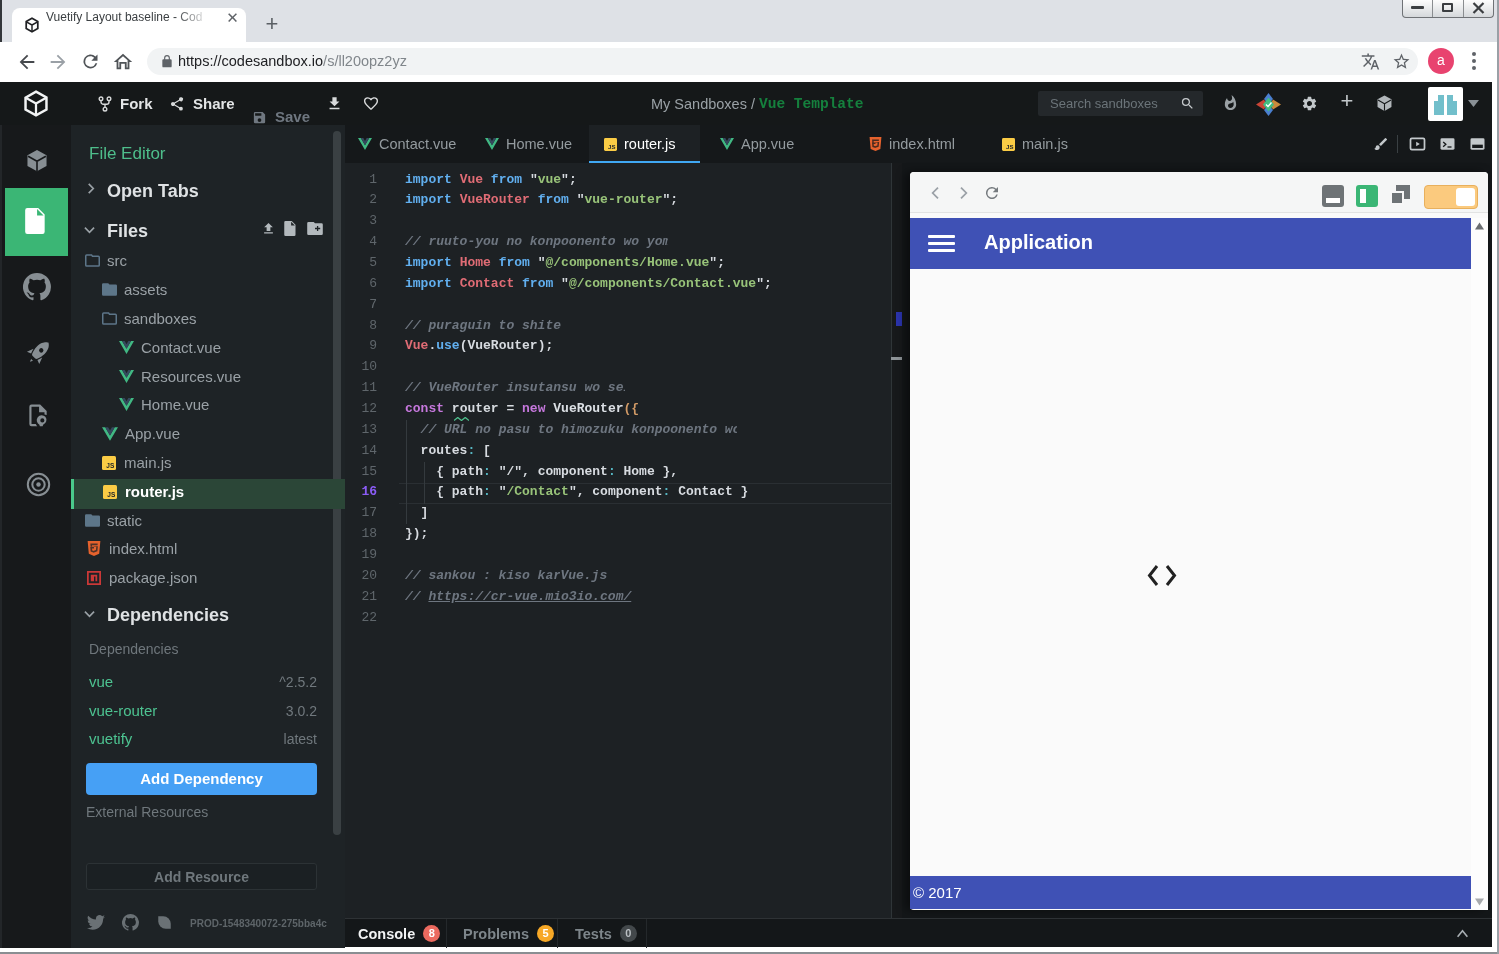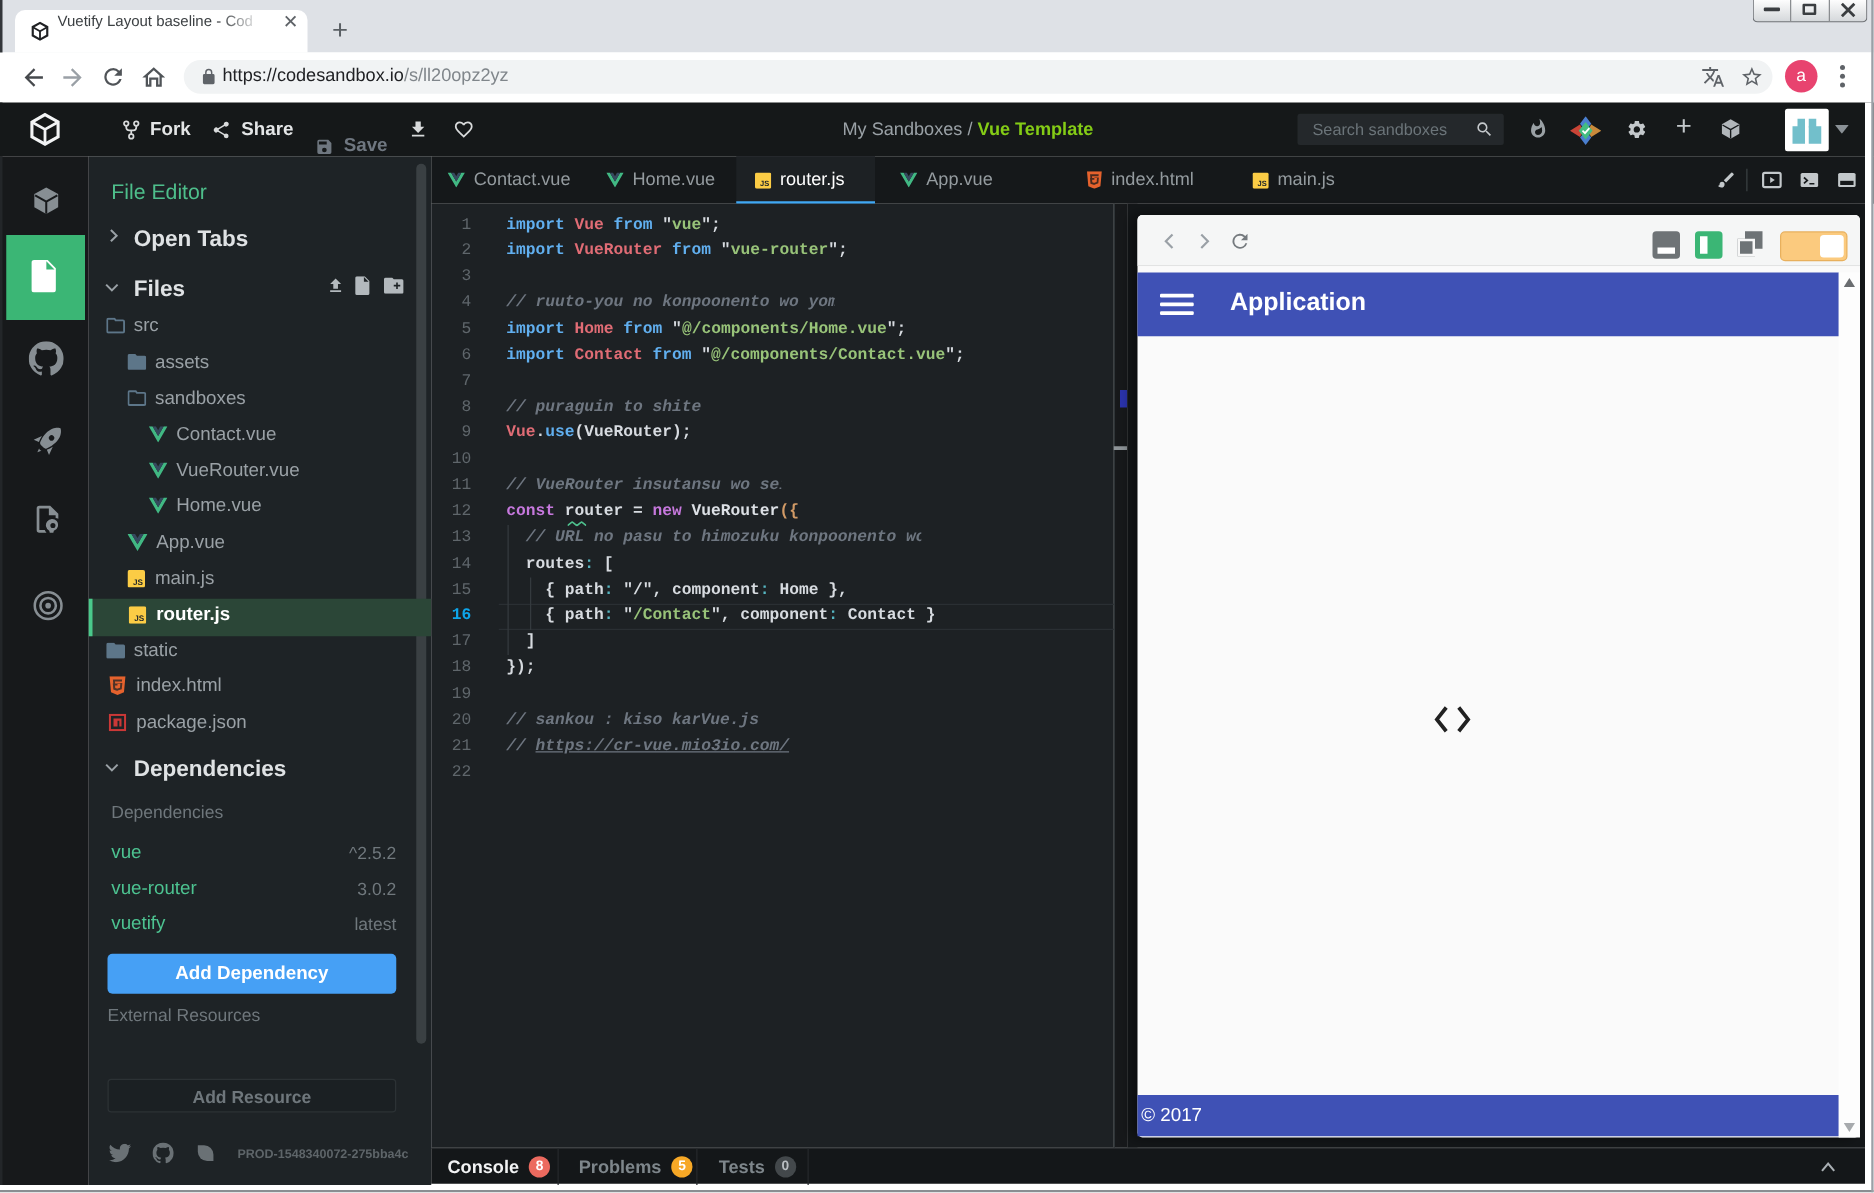--- a/index.html
+++ b/index.html
@@ -22,21 +22,21 @@
   #toolbar { left:0; top:42px; width:1499px; height:40px; background:#ffffff; }
   #addressbar { left:147px; top:48px; width:1271px; height:27px; border-radius:14px; background:#f1f3f4; }
   #urltext { left:178px; top:53px; font-size:14.5px; color:#202124; white-space:nowrap; }
   #urltext .dim { color:#80868b; }
   #avatarchrome { left:1428px; top:48px; width:26px; height:26px; border-radius:50%; background:#e8436f; color:#fff; font-size:14px; text-align:center; line-height:25px; }
 
   
   #csbheader { left:0; top:82px; width:1499px; height:43px; background:#151819; color:#e8eaeb; }
   .hbtn { position:absolute; top:0; height:43px; display:flex; align-items:center; gap:8px; font-size:15px; font-weight:600; color:#e3e5e6; }
   #crumbs { top:0; height:43px; display:flex; align-items:center; font-size:14.5px; color:#9aa1a6; position:absolute; }
-  #crumbs b { color:#84cc16; font-weight:600; }
+  #crumbs b { color:#15803d; font-weight:600;font-family:Liberation Mono, monospace; }
   #searchbox { left:1038px; top:91px; width:165px; height:25px; background:#24282b; border-radius:2px; font-size:13px; color:#6b7479; line-height:25px; padding-left:12px; }
   #avatarcsb { left:1428px; top:87px; width:35px; height:34px; background:#fff; border-radius:2px; }
 
   
   #rail { left:0; top:125px; width:71px; height:823px; background:#17191b; border-left:2px solid #232629; }
   #railactive { left:5px; top:188px; width:63px; height:68px; background:#3bb675; }
 
   
   #sidebar { left:71px; top:125px; width:274px; height:823px; background:#1e2326; }
   #sbscroll { left:262px; top:6px; width:8px; height:704px; background:#3a4043; border-radius:4px; }
@@ -187,21 +187,21 @@
         <path fill="#6f7780" d="M17 3H5a2 2 0 0 0-2 2v14a2 2 0 0 0 2 2h14a2 2 0 0 0 2-2V7zm-5 16a3 3 0 1 1 0-6 3 3 0 0 1 0 6zm3-10H5V5h10z"></path>
       </svg>
       <span>Save</span>
     </div>
   <svg class="abs" style="left:326px; top:13px;" width="17" height="17" viewBox="0 0 24 24">
       <path fill="#d8dadb" d="M19 9h-4V3H9v6H5l7 7zM5 18v2h14v-2z"></path>
     </svg>
   <svg class="abs" style="left:362px; top:13px;" width="18" height="17" viewBox="0 0 24 24">
       <path fill="#d8dadb" d="M16.5 3c-1.74 0-3.41.81-4.5 2.09A5.99 5.99 0 0 0 7.5 3 5.5 5.5 0 0 0 2 8.5c0 3.78 3.4 6.86 8.55 11.54L12 21.35l1.45-1.32C18.6 15.36 22 12.28 22 8.5A5.5 5.5 0 0 0 16.5 3zm-4.4 15.55l-.1.1-.1-.1C7.14 14.24 4 11.39 4 8.5 4 6.5 5.5 5 7.5 5c1.54 0 3.04.99 3.57 2.36h1.87C13.46 5.99 14.96 5 16.5 5c2 0 3.5 1.5 3.5 3.5 0 2.89-3.14 5.74-7.9 10.05z"></path>
     </svg>
-  <div id="crumbs" style="left:674px;">My Sandboxes&nbsp;/&nbsp;<b>Vue Template</b></div>
+  <div id="crumbs" style="left:651px;">My Sandboxes&nbsp;/&nbsp;<b>Vue Template</b></div>
   <svg class="abs" style="left:1222px; top:12px;" width="17" height="18" viewBox="0 0 24 24">
       <path fill="#9aa1a5" d="M13.5.67s.74 2.65.74 4.8c0 2.06-1.35 3.73-3.41 3.73-2.07 0-3.63-1.67-3.63-3.73l.03-.36C5.21 7.51 4 10.62 4 14c0 4.42 3.58 8 8 8s8-3.58 8-8C20 8.61 17.41 3.8 13.5.67zM11.71 19c-1.78 0-3.22-1.4-3.22-3.14 0-1.62 1.05-2.76 2.81-3.12 1.77-.36 3.6-1.21 4.62-2.58.39 1.29.59 2.65.59 4.04 0 2.65-2.15 4.8-4.8 4.8z"></path>
     </svg>
   <svg class="abs" style="left:1256px; top:11px;" width="25" height="23" viewBox="0 0 25 23">
       <polygon points="12.5,0 17,6 12.5,11.5 8,6" fill="#4a7fd0"></polygon>
       <polygon points="12.5,23 17,17 12.5,11.5 8,17" fill="#4a7fd0"></polygon>
       <polygon points="0,11.5 8,6.5 11,11.5 8,16.5" fill="#c94436"></polygon>
       <polygon points="25,11.5 17,6.5 14,11.5 17,16.5" fill="#c98a3c"></polygon>
       <polygon points="12.5,4.5 18,11.5 12.5,18.5 7,11.5" fill="#43bd81"></polygon>
       <path d="M10 11.5l2 2 3.5-4" stroke="#fff" stroke-width="1.4" fill="none"></path>
@@ -300,21 +300,21 @@
         <path fill="#41b883" d="M0 0h4.8L12 12.4 19.2 0H24L12 20.6z"></path>
         <path fill="#35495e" d="M4.8 0h4.3L12 5l2.9-5h4.3L12 12.4z"></path>
       </svg>
       <span>Contact.vue</span>
     </div>
   <div class="row" style="left:48px; top:243px; display:flex; align-items:center; gap:7px;">
       <svg width="15" height="13" viewBox="0 0 24 20.6">
         <path fill="#41b883" d="M0 0h4.8L12 12.4 19.2 0H24L12 20.6z"></path>
         <path fill="#35495e" d="M4.8 0h4.3L12 5l2.9-5h4.3L12 12.4z"></path>
       </svg>
-      <span>VueRouter.vue</span>
+      <span>Resources.vue</span>
     </div>
   <div class="row" style="left:48px; top:271px; display:flex; align-items:center; gap:7px;">
       <svg width="15" height="13" viewBox="0 0 24 20.6">
         <path fill="#41b883" d="M0 0h4.8L12 12.4 19.2 0H24L12 20.6z"></path>
         <path fill="#35495e" d="M4.8 0h4.3L12 5l2.9-5h4.3L12 12.4z"></path>
       </svg>
       <span>Home.vue</span>
     </div>
   <div class="row" style="left:31px; top:300px; display:flex; align-items:center; gap:7px;">
       <svg width="16" height="14" viewBox="0 0 24 20.6">
@@ -454,21 +454,21 @@
 6
 7
 8
 9
 10
 11
 12
 13
 14
 15
-<span style="color:#0ea5e9; font-weight:700;">16</span>
+<span style="color:#8b5cf6; font-weight:700;">16</span>
 17
 18
 19
 20
 21
 22</div>
   <div id="code"><span class="kw">import</span> <span class="red">Vue</span> <span class="kw">from</span> <span class="wht">"</span><span class="grn">vue</span><span class="wht">";</span>
 <span class="kw">import</span> <span class="red">VueRouter</span> <span class="kw">from</span> <span class="wht">"</span><span class="grn">vue-router</span><span class="wht">";</span>
 
 <span class="cmt">// <span class="jp" style="width:240px;">ruuto-you no konpoonento wo yomikomu desu</span></span>

